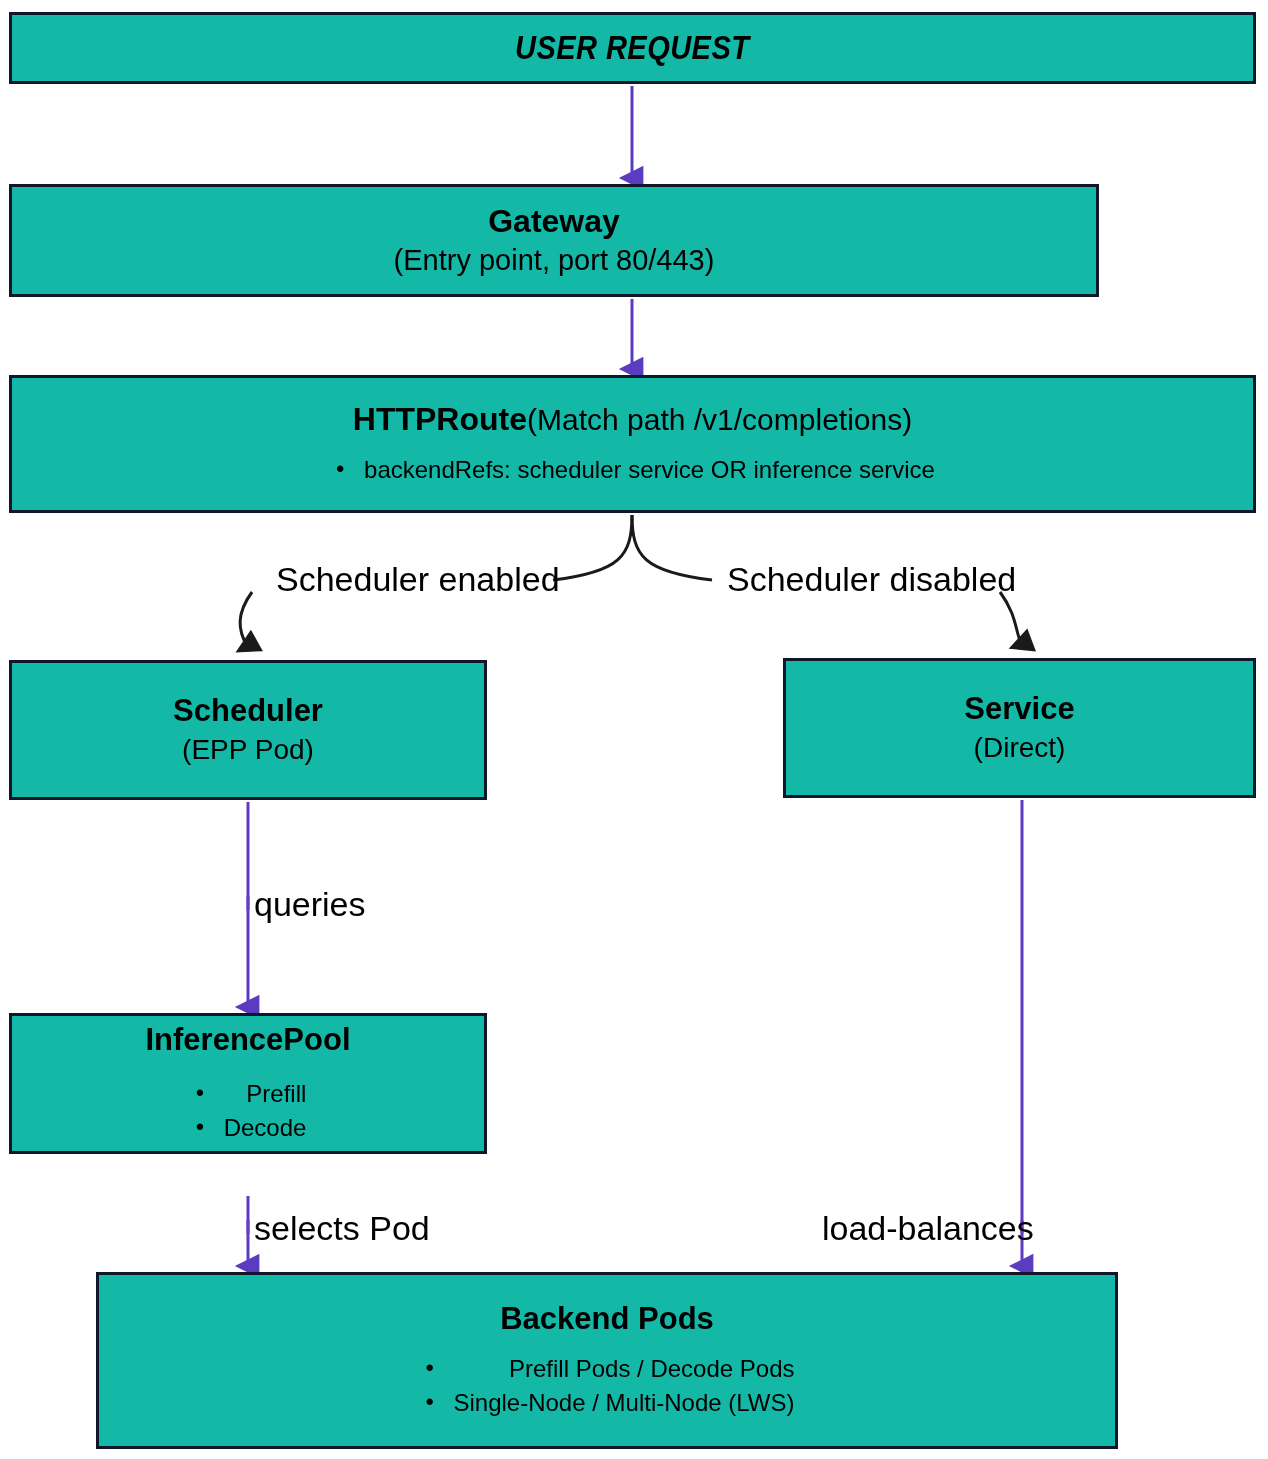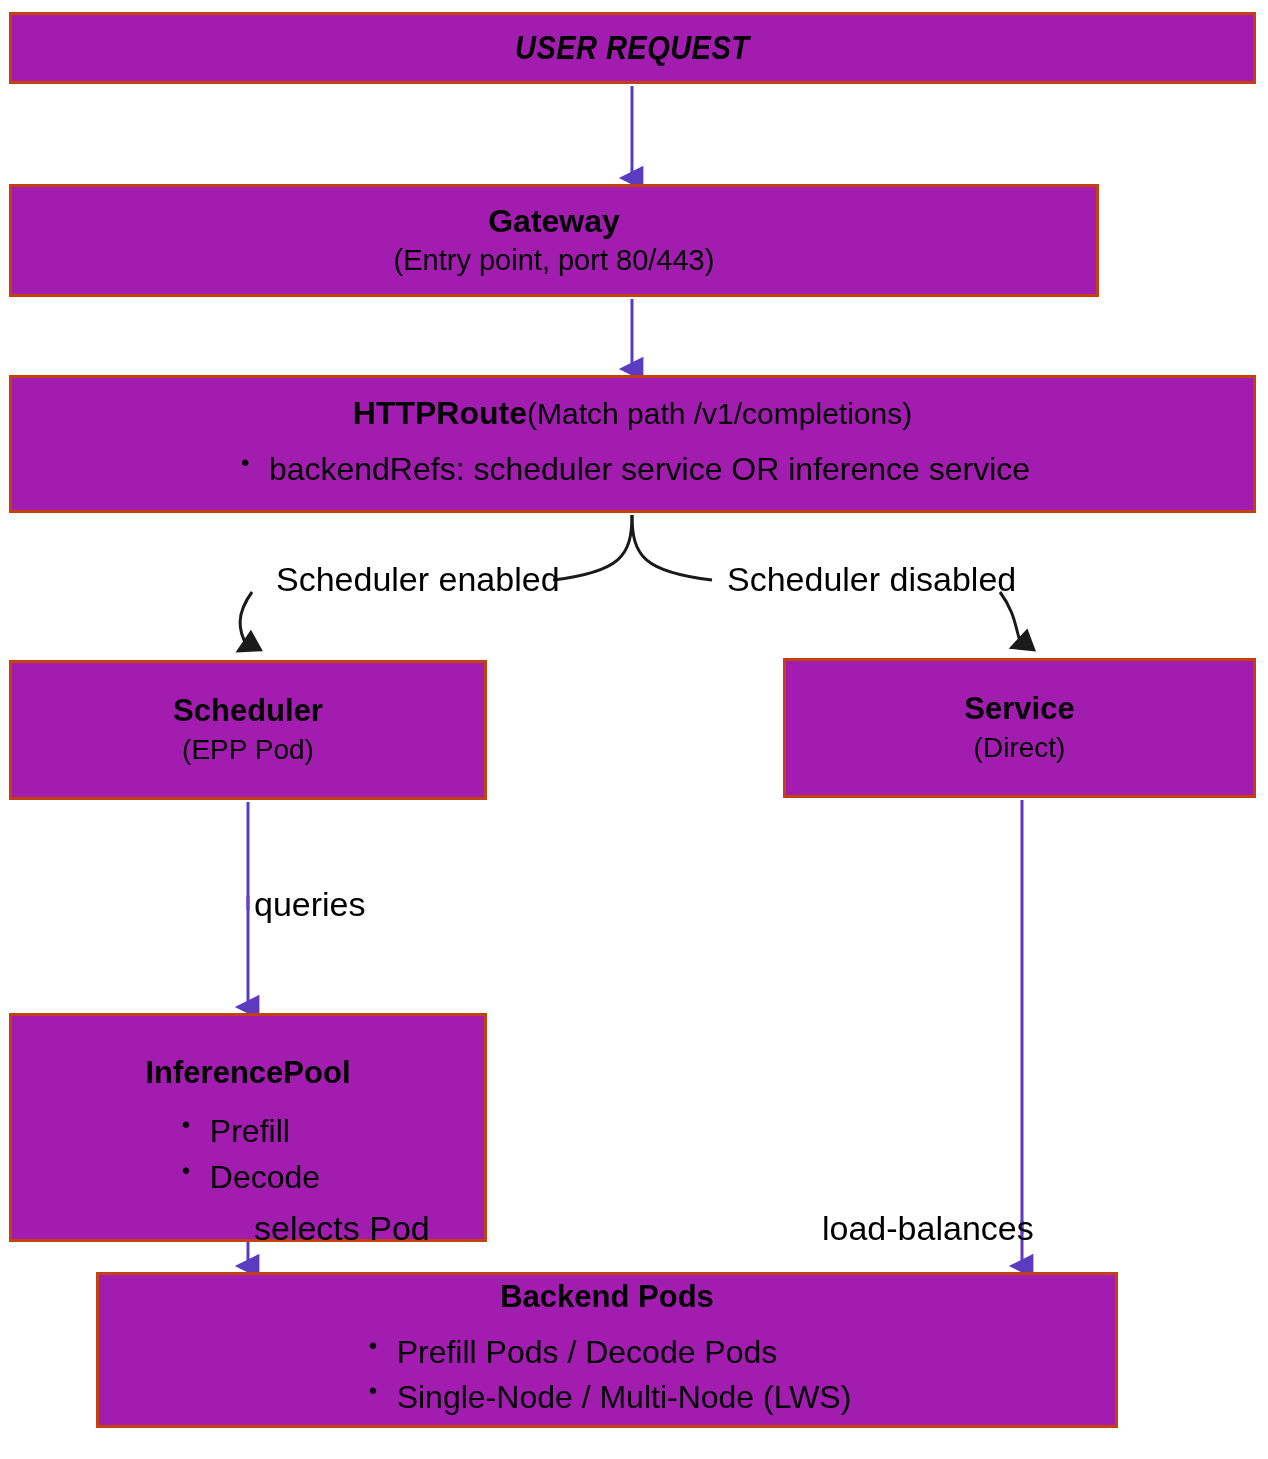--- a/index.html
+++ b/index.html
@@ -21,22 +21,22 @@
     position: absolute;
     left: 0;
     top: 0;
     width: 1268px;
     height: 1459px;
     pointer-events: none;
   }
   .node {
     position: absolute;
     box-sizing: border-box;
-    border: 3px solid #c2410c;
-    background: #a21caf;
+    border: 3px solid #0f172a;
+    background: #14b8a6;
     display: flex;
     flex-direction: column;
     align-items: center;
     justify-content: center;
     text-align: center;
   }
   .node-title {
     font-weight: bold;
     color: #000000;
     line-height: 1.18;
@@ -89,45 +89,46 @@
 
   
   #node-service {
     left: 783px; top: 658px; width: 473px; height: 140px;
   }
   #node-service .node-title { font-size: 31px; }
   #node-service .node-sub { font-size: 28px; margin-top: 3px; }
 
   
   #node-inferencepool {
-    left: 9px; top: 1013px; width: 478px; height: 229px;
+    left: 9px; top: 1013px; width: 478px; height: 141px;
   }
   #node-inferencepool .node-title { font-size: 31px; }
   #node-inferencepool .bullet-list { margin-top: 18px; }
 
   
   #node-backendpods {
-    left: 96px; top: 1272px; width: 1022px; height: 156px;
+    left: 96px; top: 1272px; width: 1022px; height: 177px;
   }
   #node-backendpods .node-title { font-size: 31px; }
   #node-backendpods .bullet-list { margin-top: 14px; }
 
   .bullet-list {
     list-style: none;
     margin: 0;
     padding: 0;
     text-align: left;
   }
   .bullet-list li {
-    font-size: 32px;
+    font-size: 24px;
     color: #000000;
     line-height: 1.42;
     position: relative;
     padding-left: 34px;
     white-space: nowrap;
+    text-align: right;
   }
   .bullet-list li::before {
     content: "\2022";
     position: absolute;
     left: 6px;
     top: -1px;
     font-size: 24px;
     color: #000000;
   }
 

